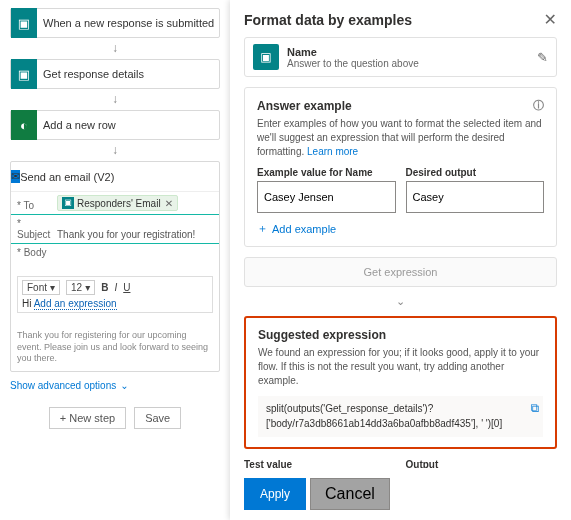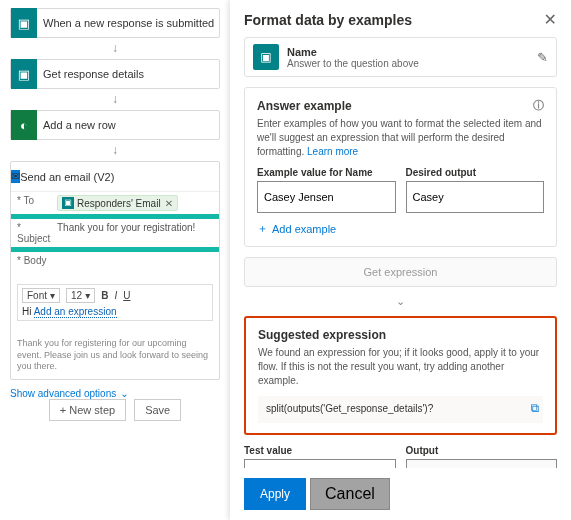--- a/index.html
+++ b/index.html
@@ -11,32 +11,32 @@
   .step .sicon { width: 26px; height: 30px; display: flex; align-items: center; justify-content: center; color: #fff; font-size: 13px; }
   .step .slabel { padding-left: 6px; font-size: 11px; color: #333; }
   .g-teal { background: #038387; }
   .g-green { background: #107c41; }
   .g-blue { background: #0078d4; }
   .selstep { border: 2px solid #0078d4; }
   .arrow { text-align: center; color: #888; font-size: 12px; line-height: 12px; margin: 1px 0 5px 0; }
 
   .emailcard { border: 1px solid #d9d9d9; background: #fff; border-radius: 2px; padding: 0 0 6px 0; }
   .emailhead { display: flex; align-items: center; height: 30px; border-bottom: 1px solid #eee; }
-  .row { display: flex; align-items: flex-start; border-bottom: 5px solid #14b8a6; padding: 3px 6px; font-size: 10px; color: #555; }
+  .row { display: flex; align-items: flex-end; border-bottom: 1px solid #14b8a6; padding: 3px 6px; font-size: 10px; color: #555; }
   .row .rlabel { width: 40px; color: #666; font-size: 10px; }
   .row .rval { flex: 1; }
   .pill { display: inline-flex; align-items: center; background: #e8f3e8; border: 1px solid #cde8cd; border-radius: 2px; padding: 1px 4px; font-size: 10px; color: #333; }
   .pill .px { margin-left: 4px; color: #666; cursor: pointer; }
   .bodybox { border: 1px solid #ddd; margin: 15px 6px; padding: 3px 4px; font-size: 10px; }
   .toolbar { display: flex; gap: 6px; align-items: center; font-size: 10px; color: #444; margin-bottom: 3px;}
   .toolbar .sel { border: 1px solid #ccc; padding: 1px 4px; background:#fff; display:inline-flex; align-items:center; gap:3px;}
   .exprpl { color: #0b63b5; border-bottom: 1px dotted #0b63b5; }
   .helptext { font-size: 9px; color: #888; padding: 2px 6px 0 6px; line-height: 1.3; }
   .adv { color: #0078d4; font-size: 10px; margin-top: 8px; display: inline-flex; align-items: center; gap: 4px; cursor: pointer; }
-  .bottombtns { display: flex; gap: 8px; justify-content: center; }
+  .bottombtns { display: flex; gap: 8px; justify-content: center; margin-top: 16px; }
   .btn-outline { border: 1px solid #ccc; background: #fff; padding: 4px 10px; font-size: 11px; color: #555; }
 
   
   .panel { position: absolute; left: 230px; top: 0; width: 341px; height: 520px; background: #fff; box-shadow: -1px 0 6px rgba(0,0,0,0.15); display: flex; flex-direction: column; }
   .phead { display: flex; align-items: center; justify-content: space-between; padding: 10px 14px 8px 14px; }
   .phead h2 { margin: 0; font-size: 14px; font-weight: 600; }
   .close { font-size: 16px; color: #666; cursor: pointer; }
   .namecard { margin: 0 14px 10px 14px; border: 1px solid #e1e1e1; border-radius: 3px; display: flex; align-items: center; padding: 6px 8px; gap: 8px; }
   .namecard .nicon { width: 26px; height: 26px; background: #038387; color:#fff; display:flex; align-items:center; justify-content:center; border-radius:2px; font-size:12px;}
   .namecard .ntext { flex:1; }
@@ -184,20 +184,21 @@
     <div class="downc">⌄</div>
 
     <div class="card redbox">
       <h3>
           <span>Suggested expression</span>
         </h3>
       <p class="sub">We found an expression for you; if it looks good, apply it to your flow. If this is not the result you want, try adding another example.</p>
       <div class="codebox">
         <span class="copy">⧉</span>
         <div>split(outputs('Get_response_details')?</div>
+        <div>['body/r7a3db8661ab14dd3a6ba0afbb8adf435'], ' ')[0]</div>
       </div>
     </div>
 
     <div style="margin-bottom:10px;">
       <div class="twocol">
         <div>
           <div class="flabel">Test value</div>
           <input class="tinput" placeholder="Enter text here" style="">
         </div>
         <div>

